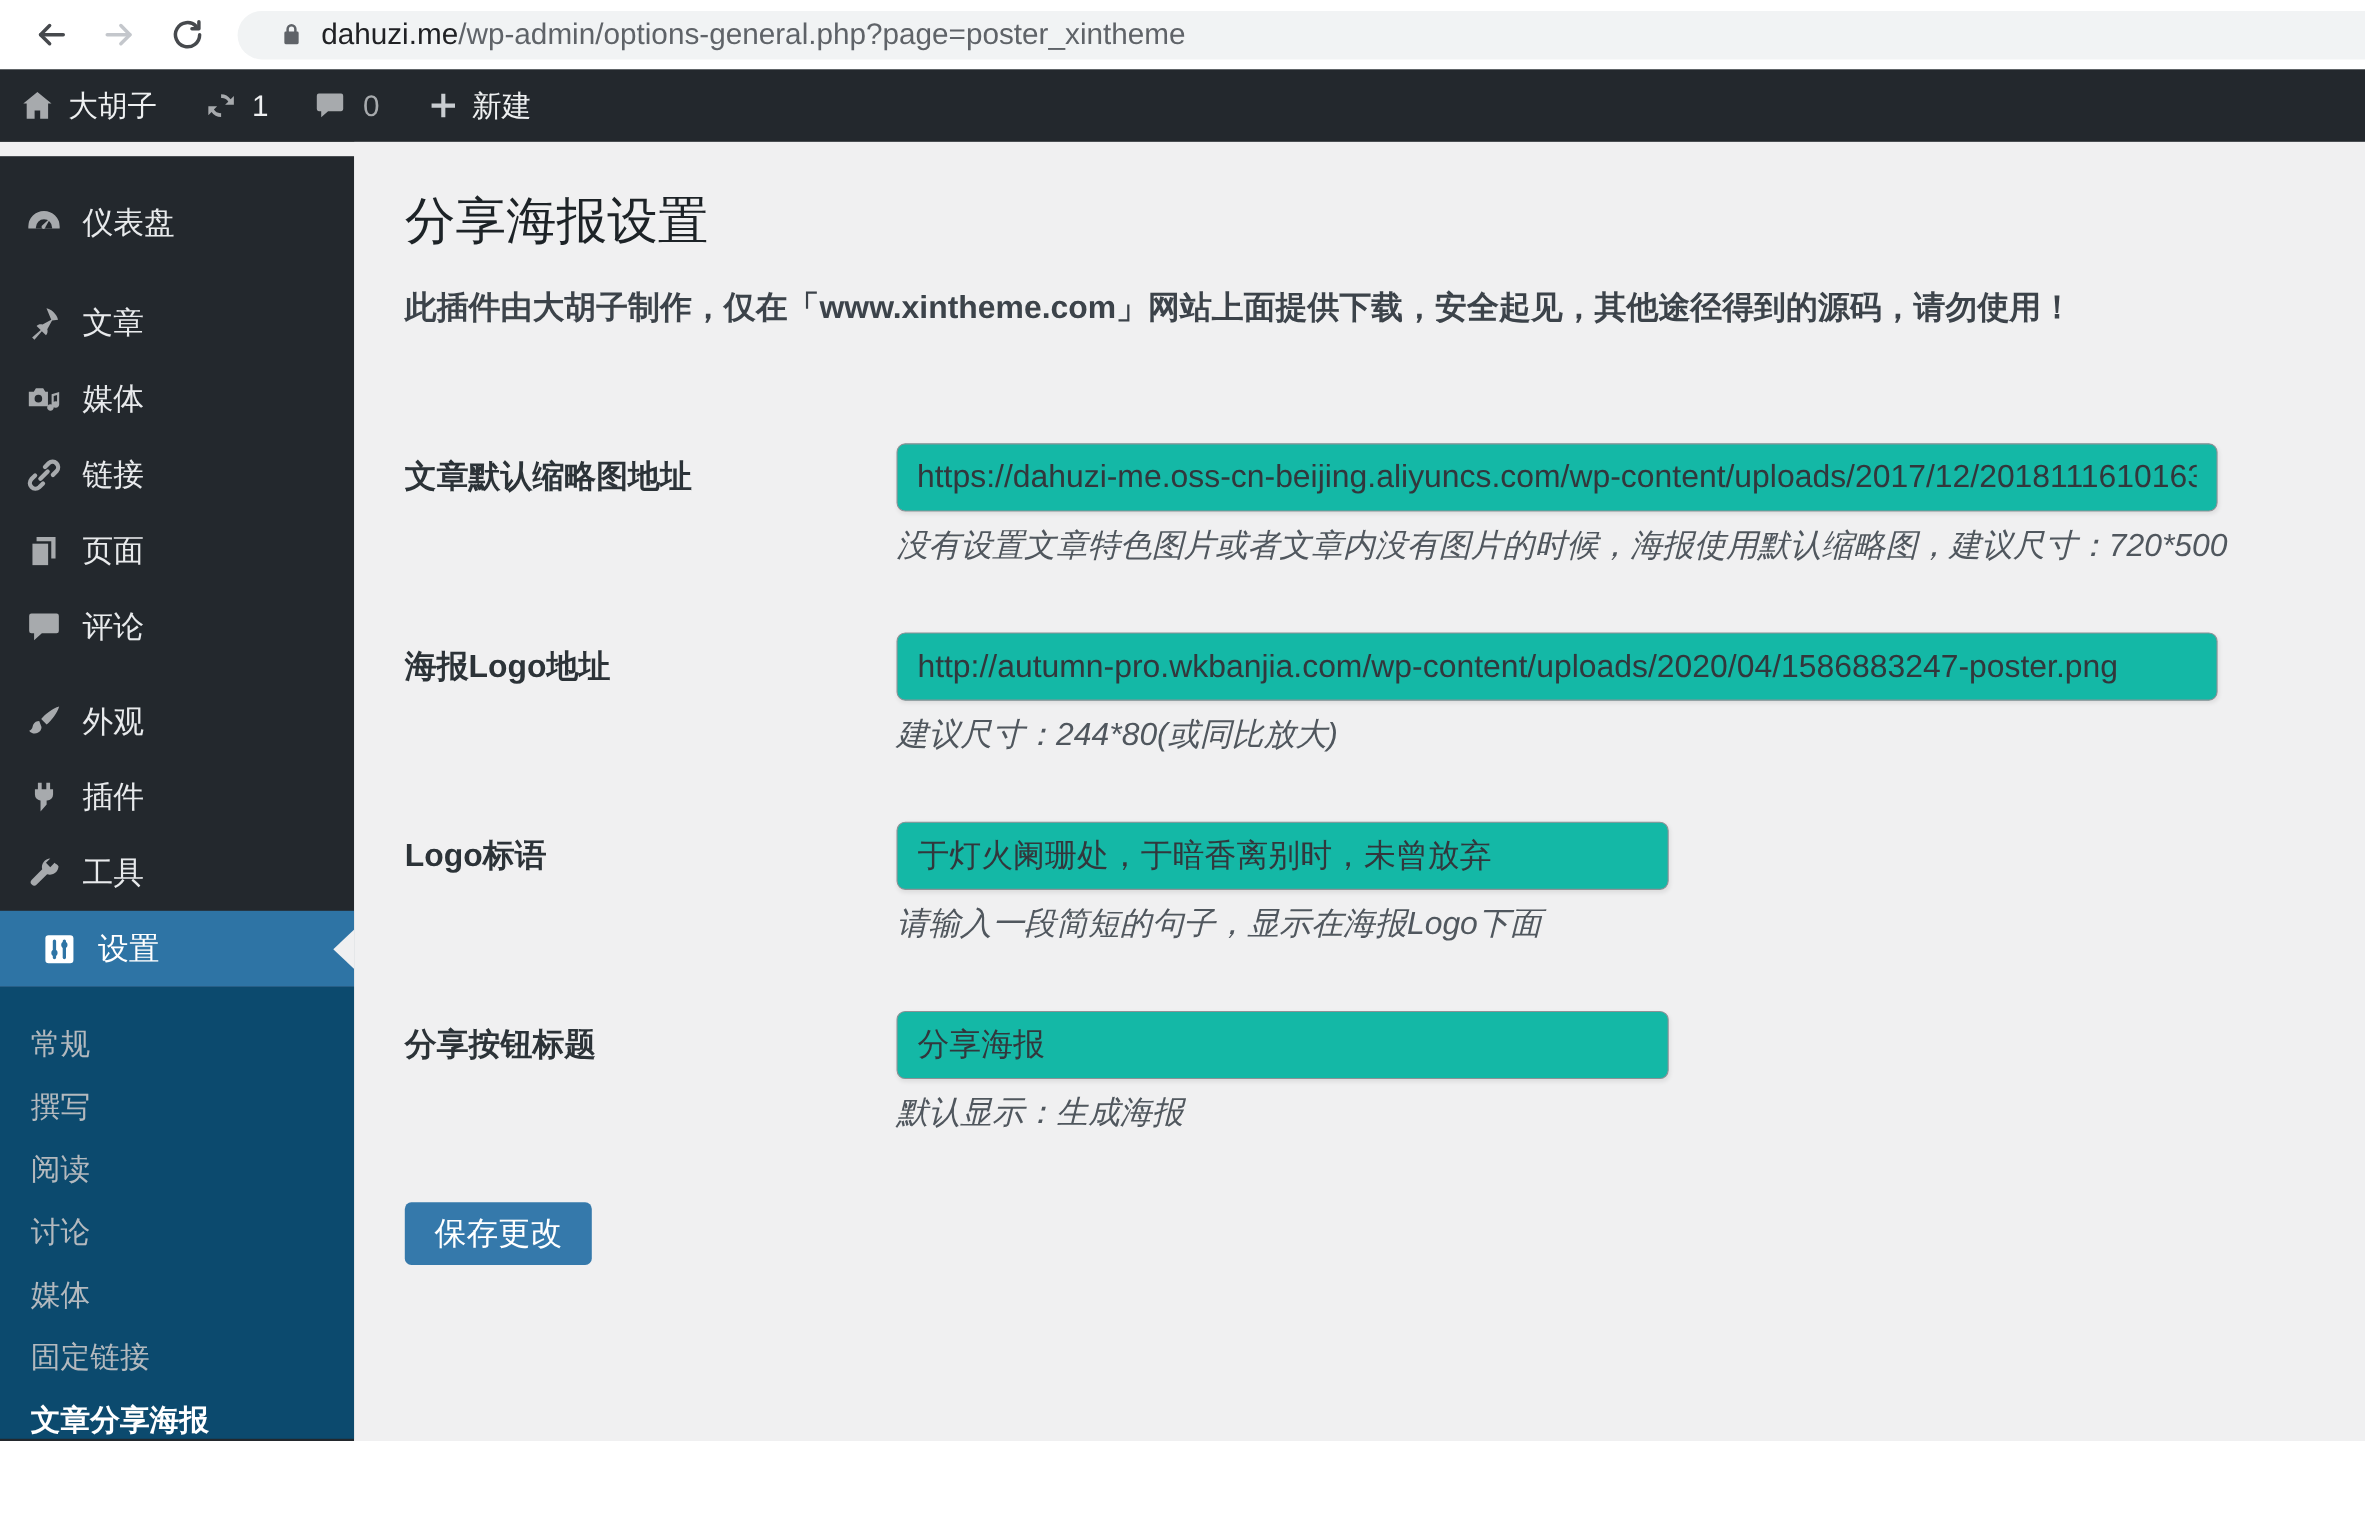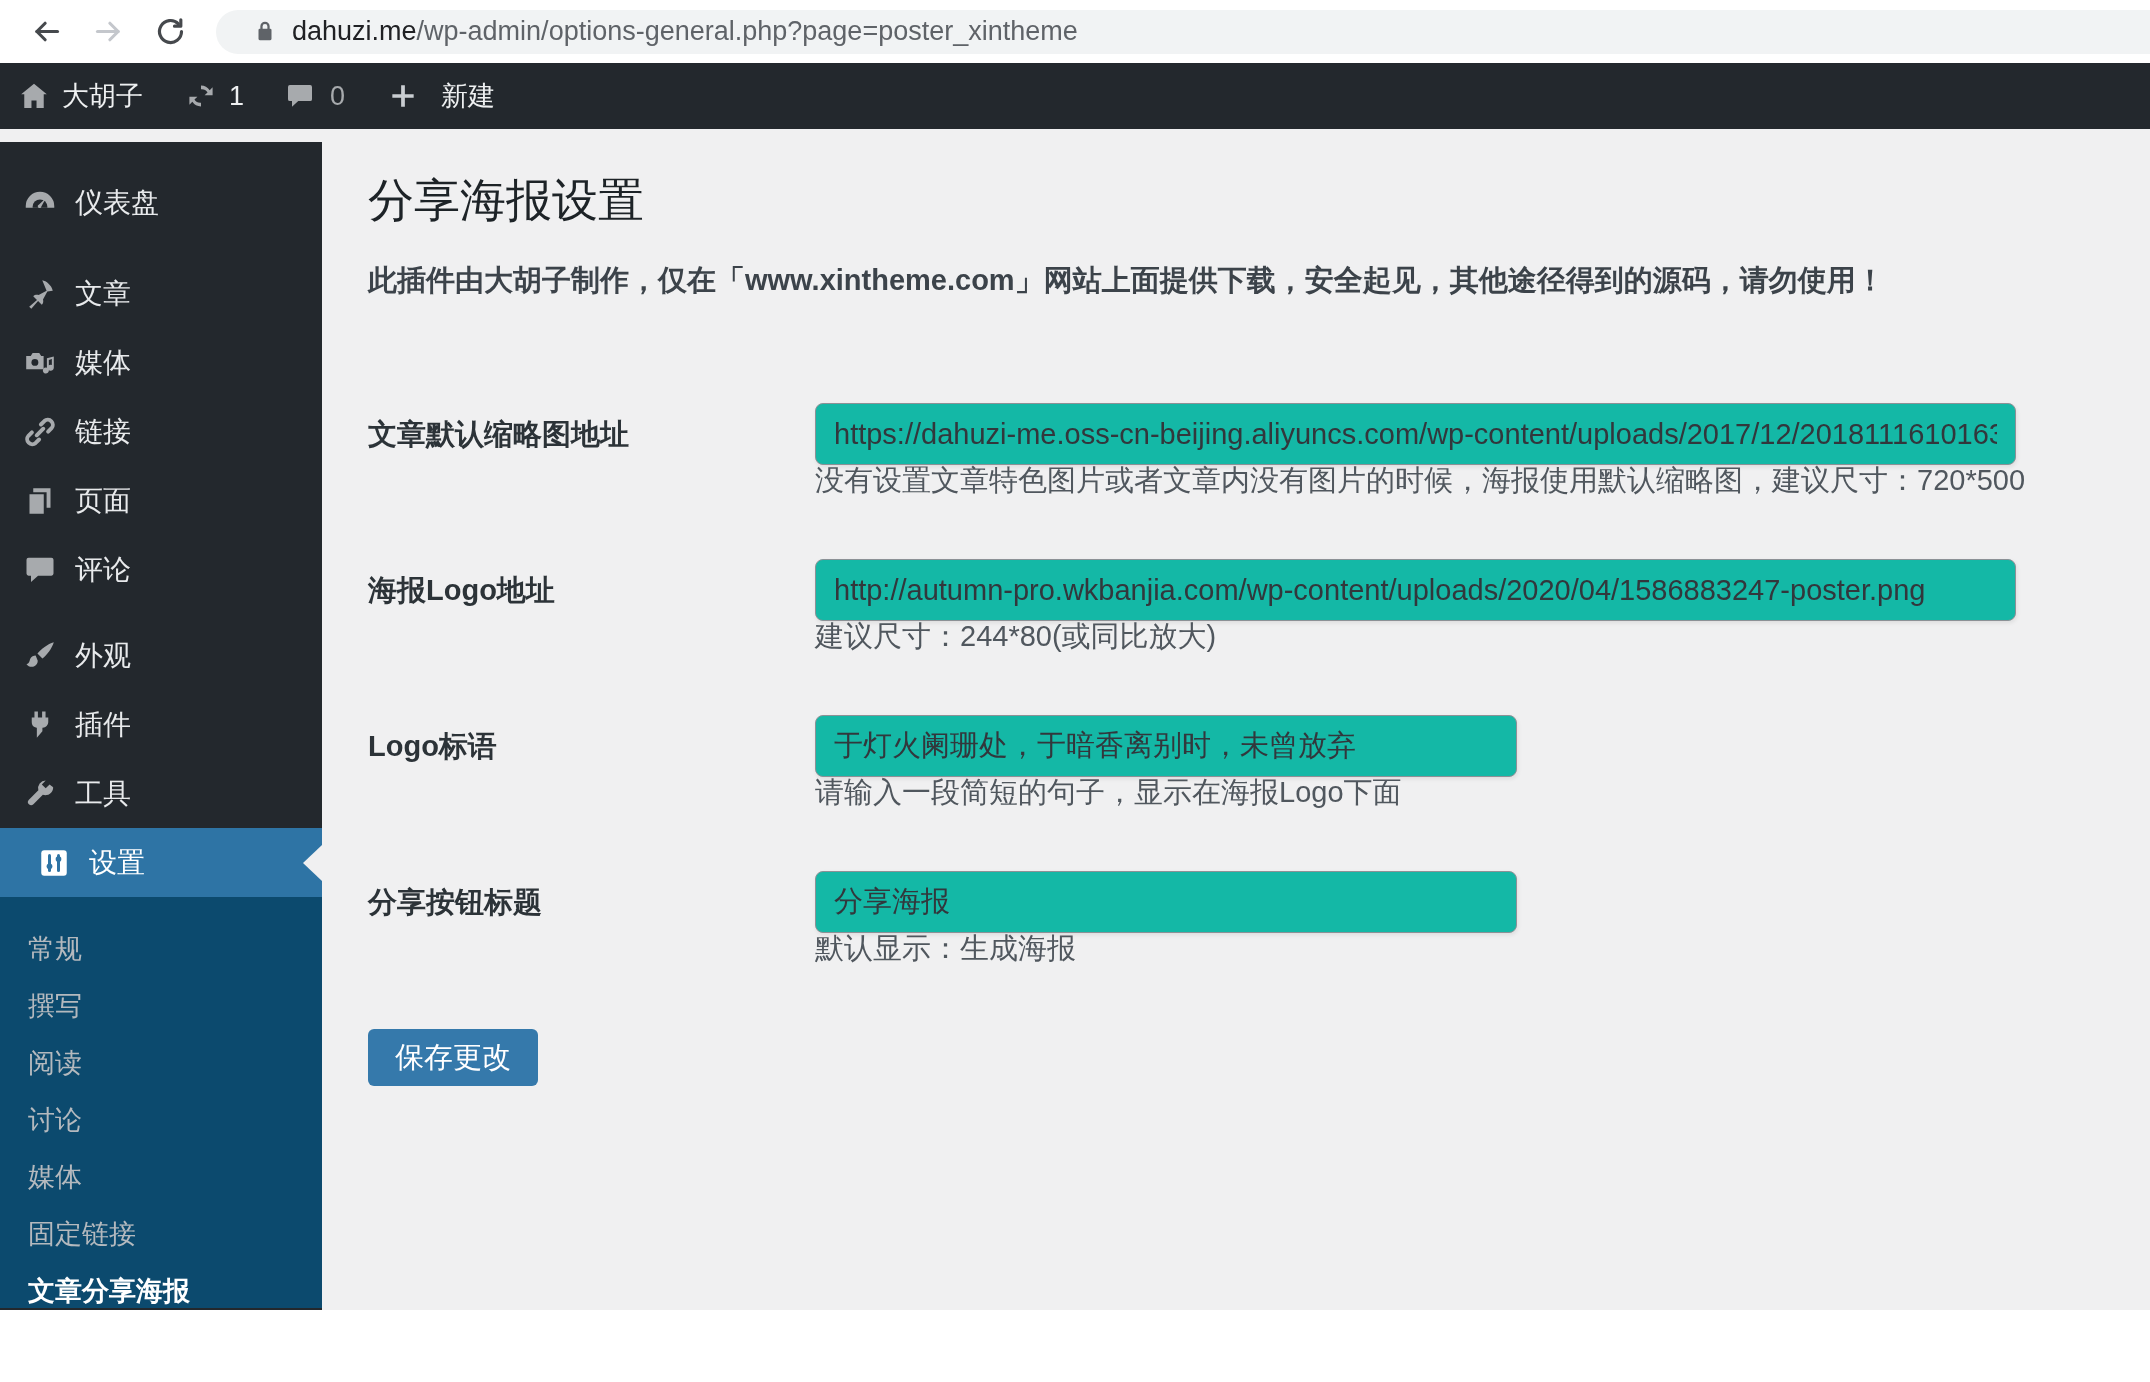--- a/index.html
+++ b/index.html
@@ -28,21 +28,21 @@
   .ab-item { display:flex; align-items:center; height:100%; cursor:pointer; }
   .ab-icon { width:32px; height:32px; color:#a7aaad; }
   .ab-icon.white { color:#c9cdd1; }
   .ab-site { margin-left:18px; }
   .ab-site .ab-label { margin-left:12px; color:#eef0f1; }
   .ab-updates { margin-left:42px; }
   .ab-updates .ab-count { margin-left:12px; color:#eef0f1; }
   .ab-comments { margin-left:40px; }
   .ab-comments .ab-count { margin-left:14px; color:#a7aaad; }
   .ab-new { margin-left:42px; }
-  .ab-new .ab-label { margin-left:22px; color:#eef0f1; }
+  .ab-new .ab-label { margin-left:10px; color:#eef0f1; }
 
   
   .sidebar { position:absolute; left:0; top:142px; width:322px; height:1253px;
     background:#23282d; }
   .menu { list-style:none; }
   .menu-item { position:relative; height:69px; display:flex; align-items:center;
     padding-left:22px; color:#e8eaec; font-size:28px; cursor:pointer; }
   .menu-item .mi-icon { width:36px; height:36px; color:#a7aaad; flex:0 0 auto; }
   .menu-item .mi-label { margin-left:17px; }
   .mt-first { margin-top:26px; }
@@ -69,21 +69,21 @@
   .field-label { width:447px; flex:0 0 auto; font-size:29px; font-weight:bold;
     color:#2c3338; line-height:62px; }
   .field-main { flex:1 1 auto; }
   .text-input { display:block; height:62px; background:#14b8a6;
     border:1.5px solid #8c9196; border-radius:8px; padding:0 18px;
     font-family:"Liberation Sans","DejaVu Sans",sans-serif;
     font-size:29px; color:#32373c; outline:none;
     box-shadow:1px 2px 4px rgba(0,0,0,0.08); }
   .text-input.wide { width:1201px; }
   .text-input.narrow { width:702px; }
-  .field-hint { font-size:29px; line-height:30px; color:#50575e; }
+  .field-hint { margin-top:16px; font-size:29px; line-height:30px; color:#50575e;font-style:italic; }
   .save-btn { margin-top:66px; display:inline-block; height:57px; padding:0 27px;
     background:#3579ab; border:none; border-radius:6px; color:#ffffff;
     font-family:"Liberation Sans","DejaVu Sans",sans-serif;
     font-size:29px; font-weight:500; cursor:pointer; }
 </style>
 </head>
 <body>
 
 <div class="screen">
 

